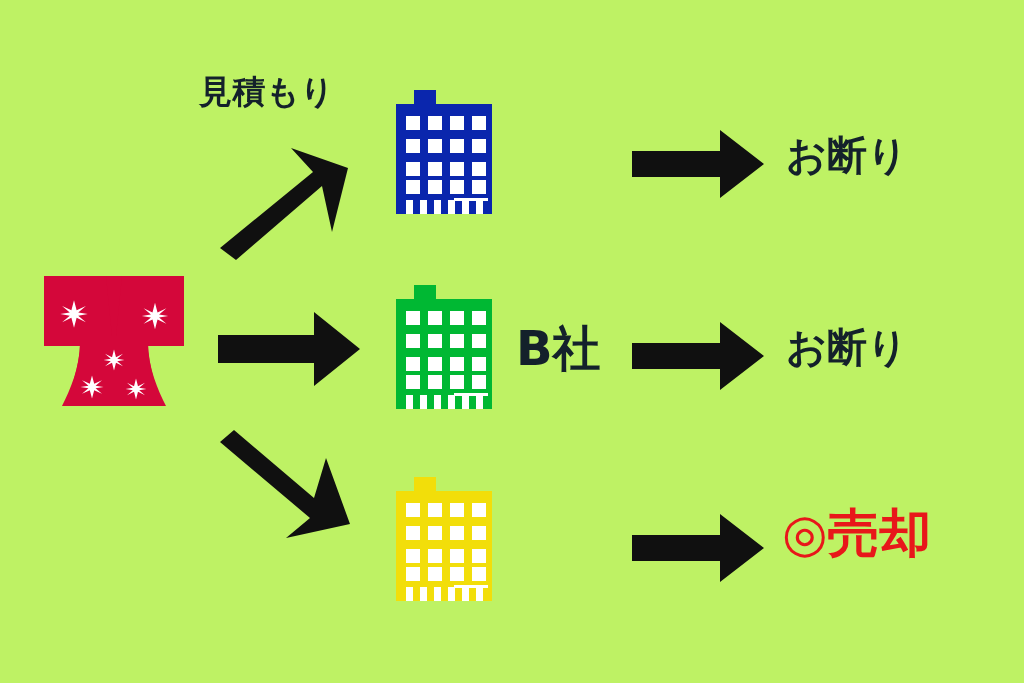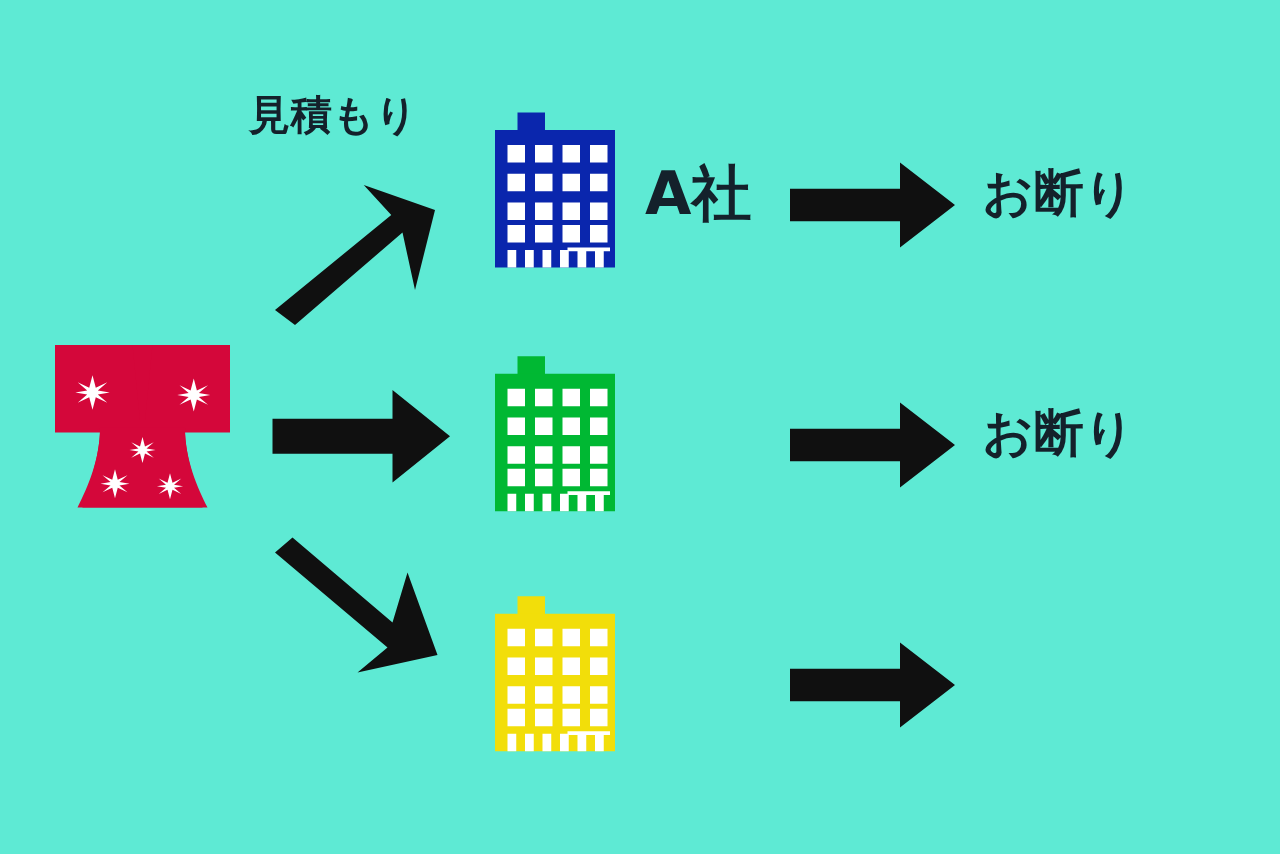--- a/index.html
+++ b/index.html
@@ -8,21 +8,21 @@
     padding: 0;
     background: #ffffff;
   }
   body {
     font-family: "DejaVu Sans", "Liberation Sans", sans-serif;
   }
   #stage {
     position: relative;
     width: 1024px;
     height: 683px;
-    background: #5eead4;
+    background: #bef264;
     overflow: hidden;
   }
 
   
   .node { position: absolute; }
 
   
   .kimono-wrap {
     left: 44px;
     top: 272px;
@@ -169,21 +169,20 @@
         <rect x="32" y="114" width="7" height="14"></rect>
         <rect x="46" y="114" width="7" height="14"></rect>
         <rect x="60" y="114" width="7" height="14"></rect>
         <rect x="74" y="114" width="7" height="14"></rect>
         <rect x="88" y="114" width="7" height="14"></rect>
         <rect x="66" y="112" width="34" height="3"></rect>
       </g>
     </svg>
   </div>
 
-  <div class="node company-label" style="left:516px; top:124px;">A社</div>
 
   <div class="node result-arrow" style="left:628px; top:126px;">
     <svg width="140" height="76" viewBox="0 0 140 76" aria-hidden="true">
       <path d="M4,25 L92,25 L92,4 L136,38 L92,72 L92,51 L4,51 Z" fill="#101010"></path>
     </svg>
   </div>
 
   <div class="node outcome" style="left:786px; top:124px;">お断り</div>
 
   <div class="node building" style="left:388px; top:281px;">
@@ -215,20 +214,21 @@
         <rect x="32" y="114" width="7" height="14"></rect>
         <rect x="46" y="114" width="7" height="14"></rect>
         <rect x="60" y="114" width="7" height="14"></rect>
         <rect x="74" y="114" width="7" height="14"></rect>
         <rect x="88" y="114" width="7" height="14"></rect>
         <rect x="66" y="112" width="34" height="3"></rect>
       </g>
     </svg>
   </div>
 
+  <div class="node company-label" style="left:516px; top:317px;">B社</div>
 
   <div class="node result-arrow" style="left:628px; top:318px;">
     <svg width="140" height="76" viewBox="0 0 140 76" aria-hidden="true">
       <path d="M4,25 L92,25 L92,4 L136,38 L92,72 L92,51 L4,51 Z" fill="#101010"></path>
     </svg>
   </div>
 
   <div class="node outcome" style="left:786px; top:316px;">お断り</div>
 
   <div class="node building" style="left:388px; top:473px;">
@@ -267,14 +267,15 @@
     </svg>
   </div>
 
 
   <div class="node result-arrow" style="left:628px; top:510px;">
     <svg width="140" height="76" viewBox="0 0 140 76" aria-hidden="true">
       <path d="M4,25 L92,25 L92,4 L136,38 L92,72 L92,51 L4,51 Z" fill="#101010"></path>
     </svg>
   </div>
 
+  <div class="node outcome sold" style="left:782px; top:502px;">◎売却</div>
 
 </div>
 
 </body></html>

